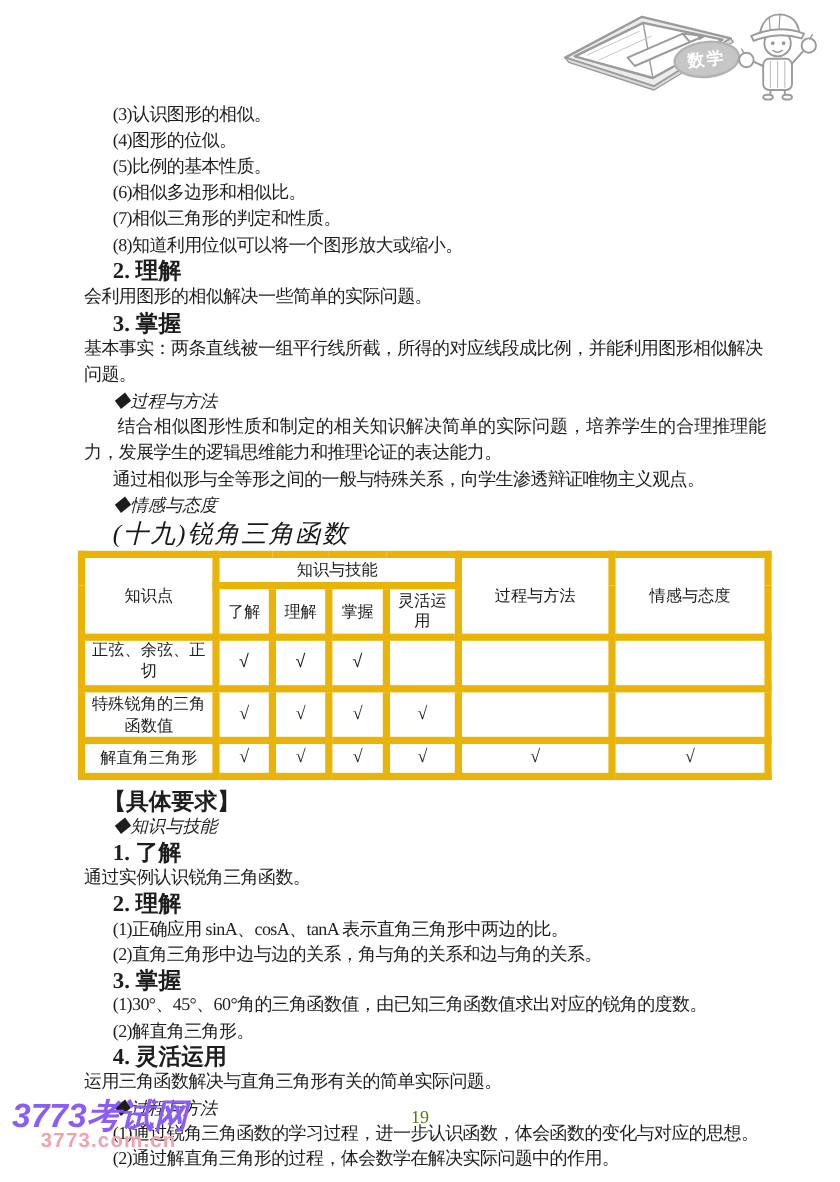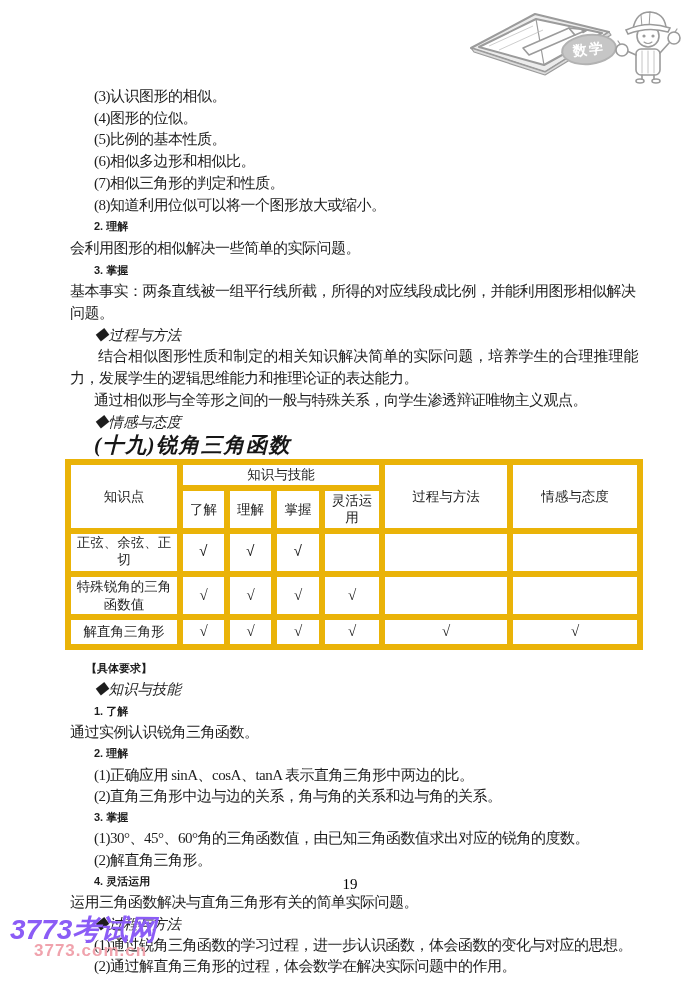--- a/index.html
+++ b/index.html
@@ -12,39 +12,39 @@
   .badge{position:absolute;left:96px;top:32px;width:52px;height:27px;border-radius:50%;
          background:#c6c6c6;border:2px solid #b2b2b2;display:flex;align-items:center;justify-content:center;
          color:#ffffff;font-family:"Liberation Sans",sans-serif;font-weight:bold;font-size:14px;
          letter-spacing:2px;transform:rotate(-6deg);}
   .boy-svg{position:absolute;left:146px;top:3px;}
 
   
   .content{position:absolute;left:70px;top:86px;width:568px;}
   .content p{margin:0;font-size:15px;line-height:21.7px;letter-spacing:-0.5px;color:#1d1d1d;}
   p.ind{text-indent:24px;}
-  p.hd{font-family:Liberation Sans, sans-serif;font-weight:bold;font-size:11px;letter-spacing:0;}
+  p.hd{font-family:Liberation Serif, serif;font-weight:bold;font-size:19px;letter-spacing:0;}
   p.khd{font-weight:normal;font-style:italic;font-size:14.5px;letter-spacing:0;}
   p.par{text-align:justify;text-indent:28px;}
   p.req{text-indent:16px;}
-  .chapter{margin:0;font-size:21px;line-height:24px;font-weight:bold;font-style:italic;
+  .chapter{margin:0;font-size:21px;line-height:24px;font-weight:normal;font-style:italic;
            text-indent:24px;letter-spacing:1.5px;color:#161616;}
   .lower p{line-height:21.3px;}
 
   
   table.assess{border-collapse:collapse;width:572px;margin:2px 0 8px -5px;table-layout:fixed;
                border:2px solid #2b2b2b;}
   .assess td{border:6px solid #eab308;text-align:center;vertical-align:middle;font-size:13.5px;
              line-height:1.3;padding:1px 2px;color:#1d1d1d;}
   .assess .mark{font-size:15px;}
   tr.r1{height:24px;} tr.r2{height:28px;} tr.r3{height:32px;font-family:Liberation Mono, monospace;} tr.r4{height:42px;} tr.r5{height:30px;}
 
   
-  .page-number{position:absolute;top:876px;left:0;width:700px;text-align:center;
-               font-size:15px;color:#000000;}
+  .page-number{position:absolute;top:924px;left:0;width:700px;text-align:center;
+               font-size:15px;color:#4d7c0f;}
   .watermark{position:absolute;left:10px;top:916px;line-height:1;}
   .wm-name{font-family:"Liberation Sans",sans-serif;font-weight:bold;font-style:italic;
            font-size:28px;letter-spacing:0;}
   .wm-url{font-family:"Liberation Sans",sans-serif;font-weight:bold;font-size:17px;
           letter-spacing:1px;margin:-2px 0 0 24px;}
 </style>
 </head>
 <body>
 
 <div class="page">

